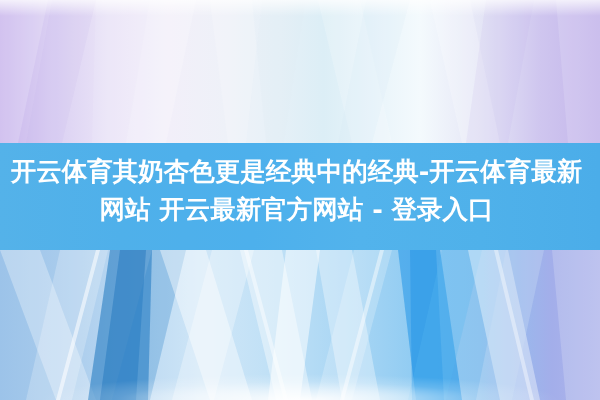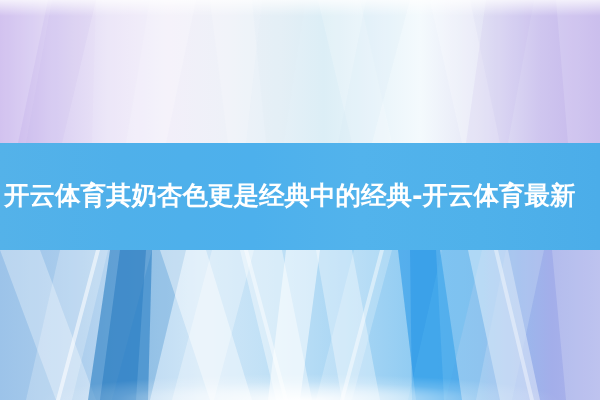--- a/index.html
+++ b/index.html
@@ -93,30 +93,29 @@
     background: linear-gradient(180deg, rgba(255,255,255,0.75), rgba(255,255,255,0));
     pointer-events: none;
   }
 
   
   .headline {
     position: absolute;
     left: 0;
     right: 7px;
     top: 152px;
-    text-align: left;
+    text-align: center;
     color: #ffffff;
     font-size: 25px;
     line-height: 38px;
     font-weight: bold;
     letter-spacing: 0px;
     z-index: 5;
     padding: 0 4px;
     white-space: nowrap;
-    margin-top: 24px;
   }
   .headline .l1 { display: block; font-size: 25.5px; }
   .headline .l2 { display: block; font-size: 25.5px; }
 </style>
 </head>
 <body>
 
 <div id="banner">
 
   <div class="bg-top"></div>
@@ -173,15 +172,16 @@
       <polygon points="244,0 248,0 288,150 284,150" fill="#ffffff" opacity="0.45"></polygon>
       <polygon points="380,0 384,0 344,150 340,150" fill="#ffffff" opacity="0.45"></polygon>
       <polygon points="494,0 498,0 534,150 530,150" fill="#ffffff" opacity="0.40"></polygon>
     </g>
   </svg>
 
   <div class="bottom-glow"></div>
 
   <div class="headline">
     <span class="l1">开云体育其奶杏色更是经典中的经典-开云体育最新</span>
+    <span class="l2">网站 开云最新官方网站 - 登录入口</span>
   </div>
 
 </div>
 
 </body></html>

